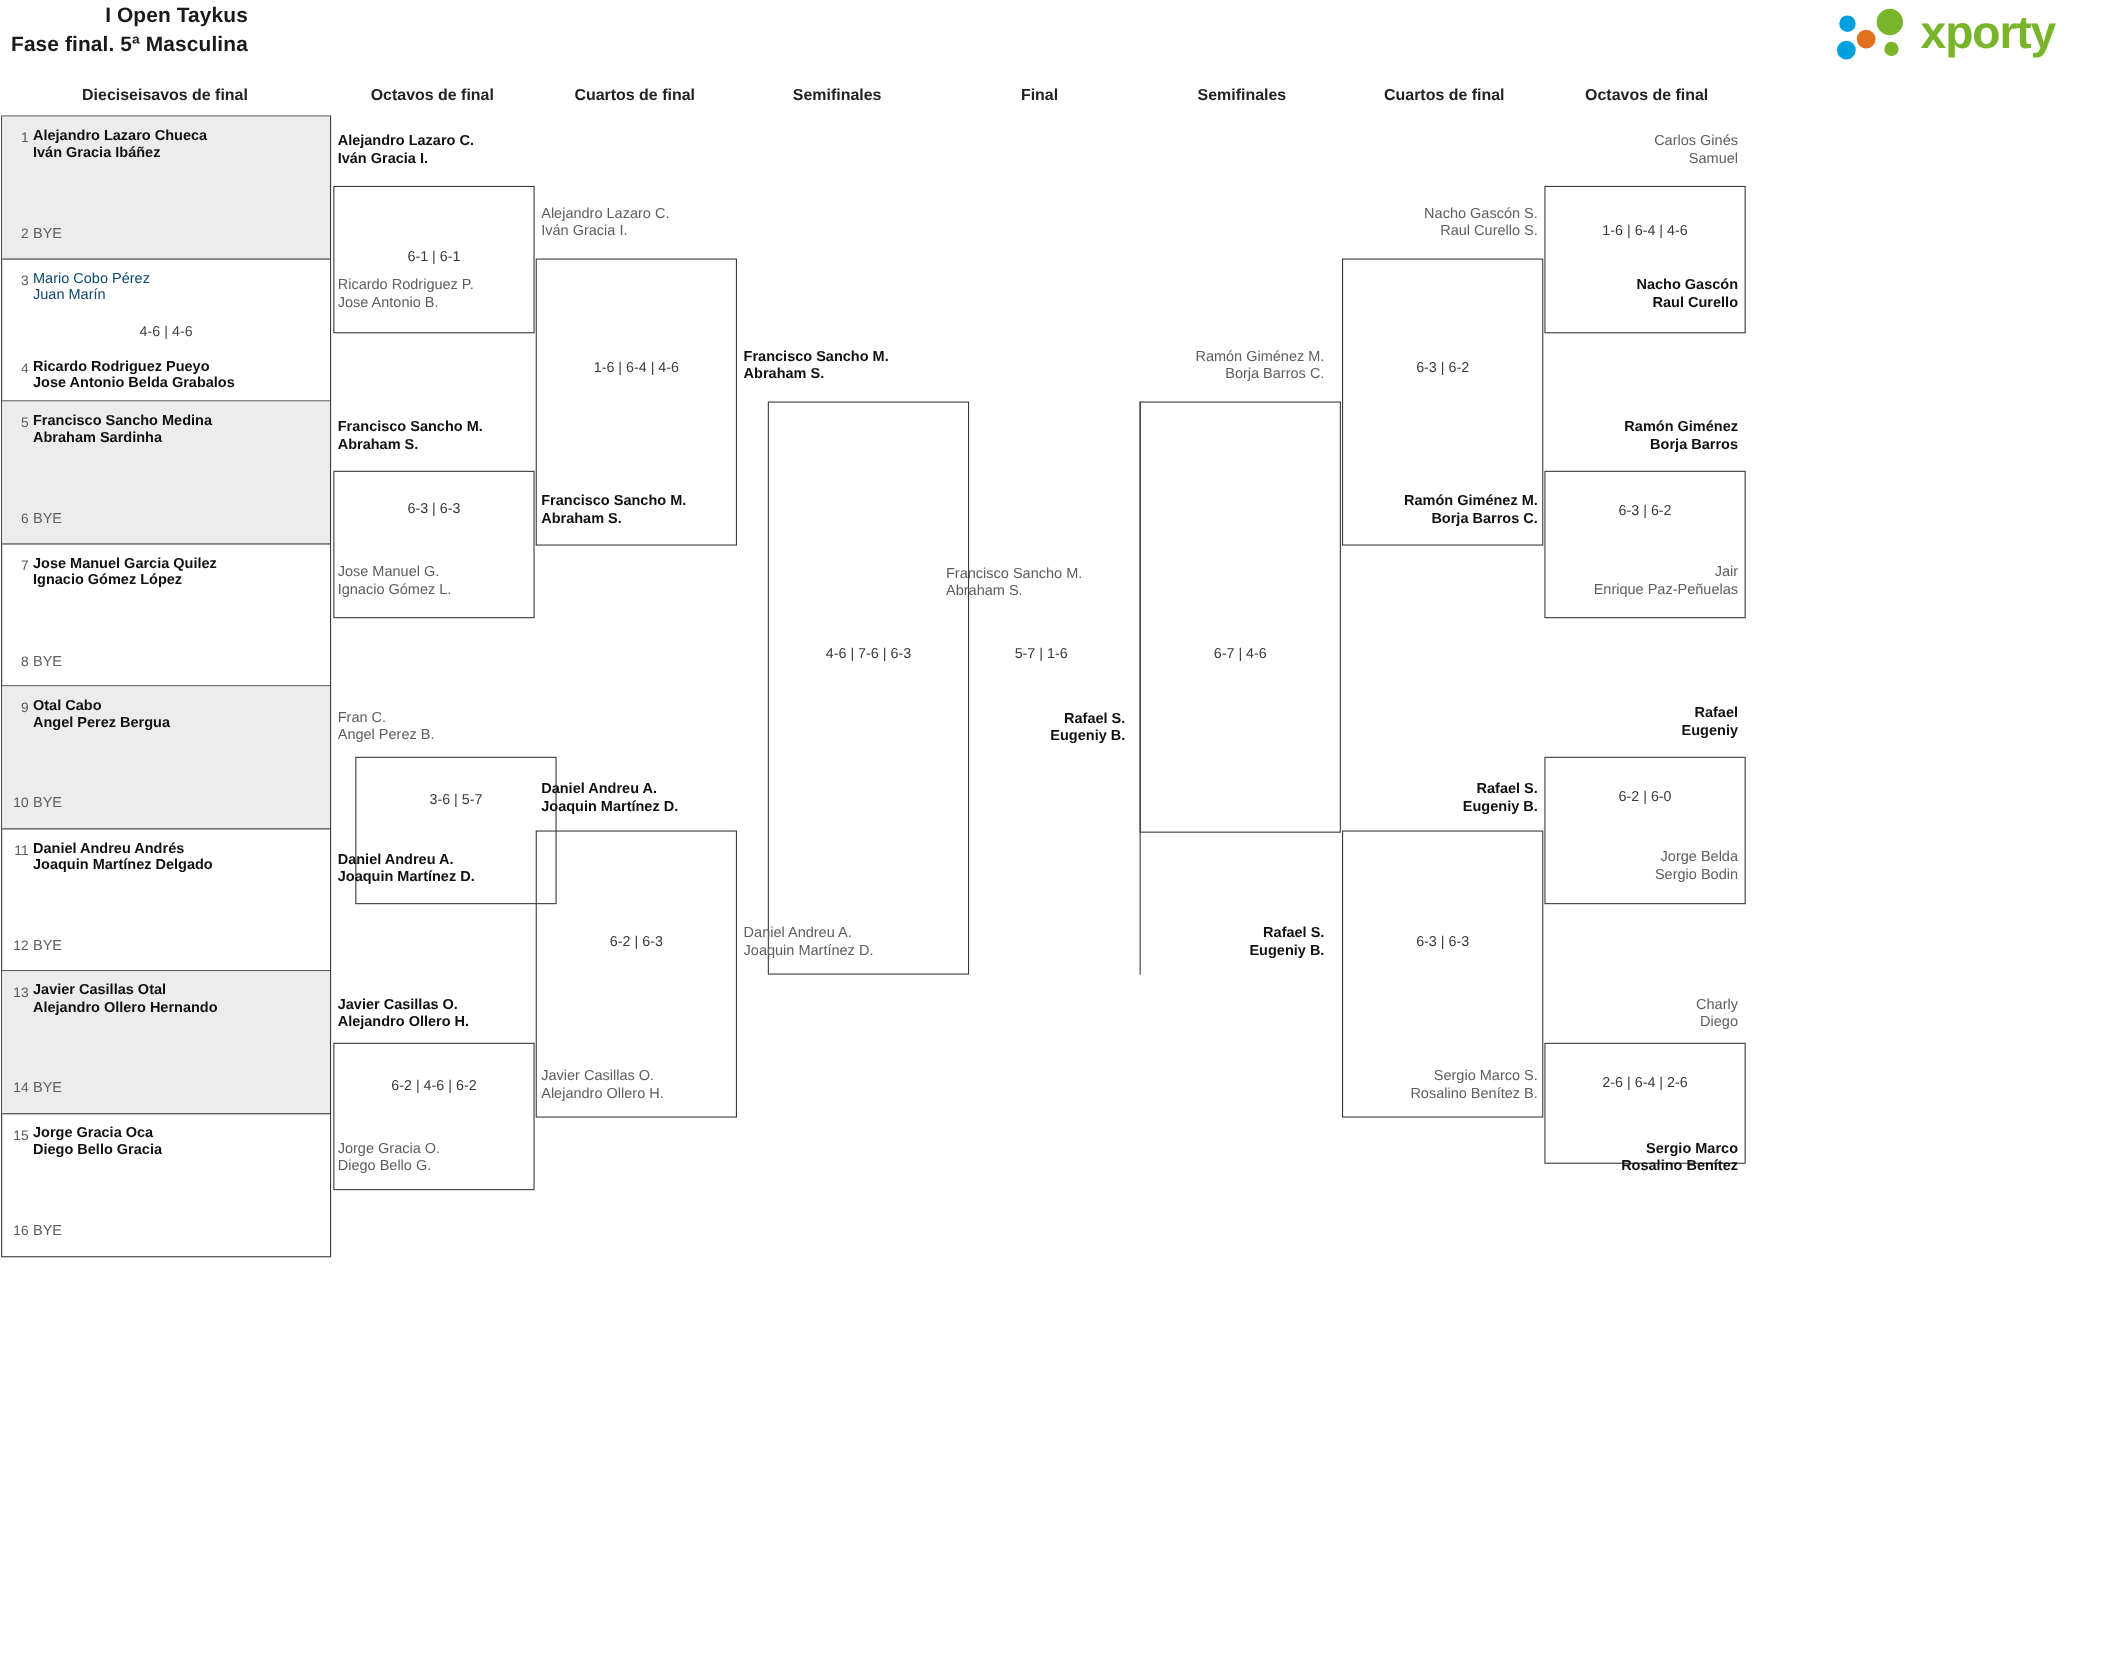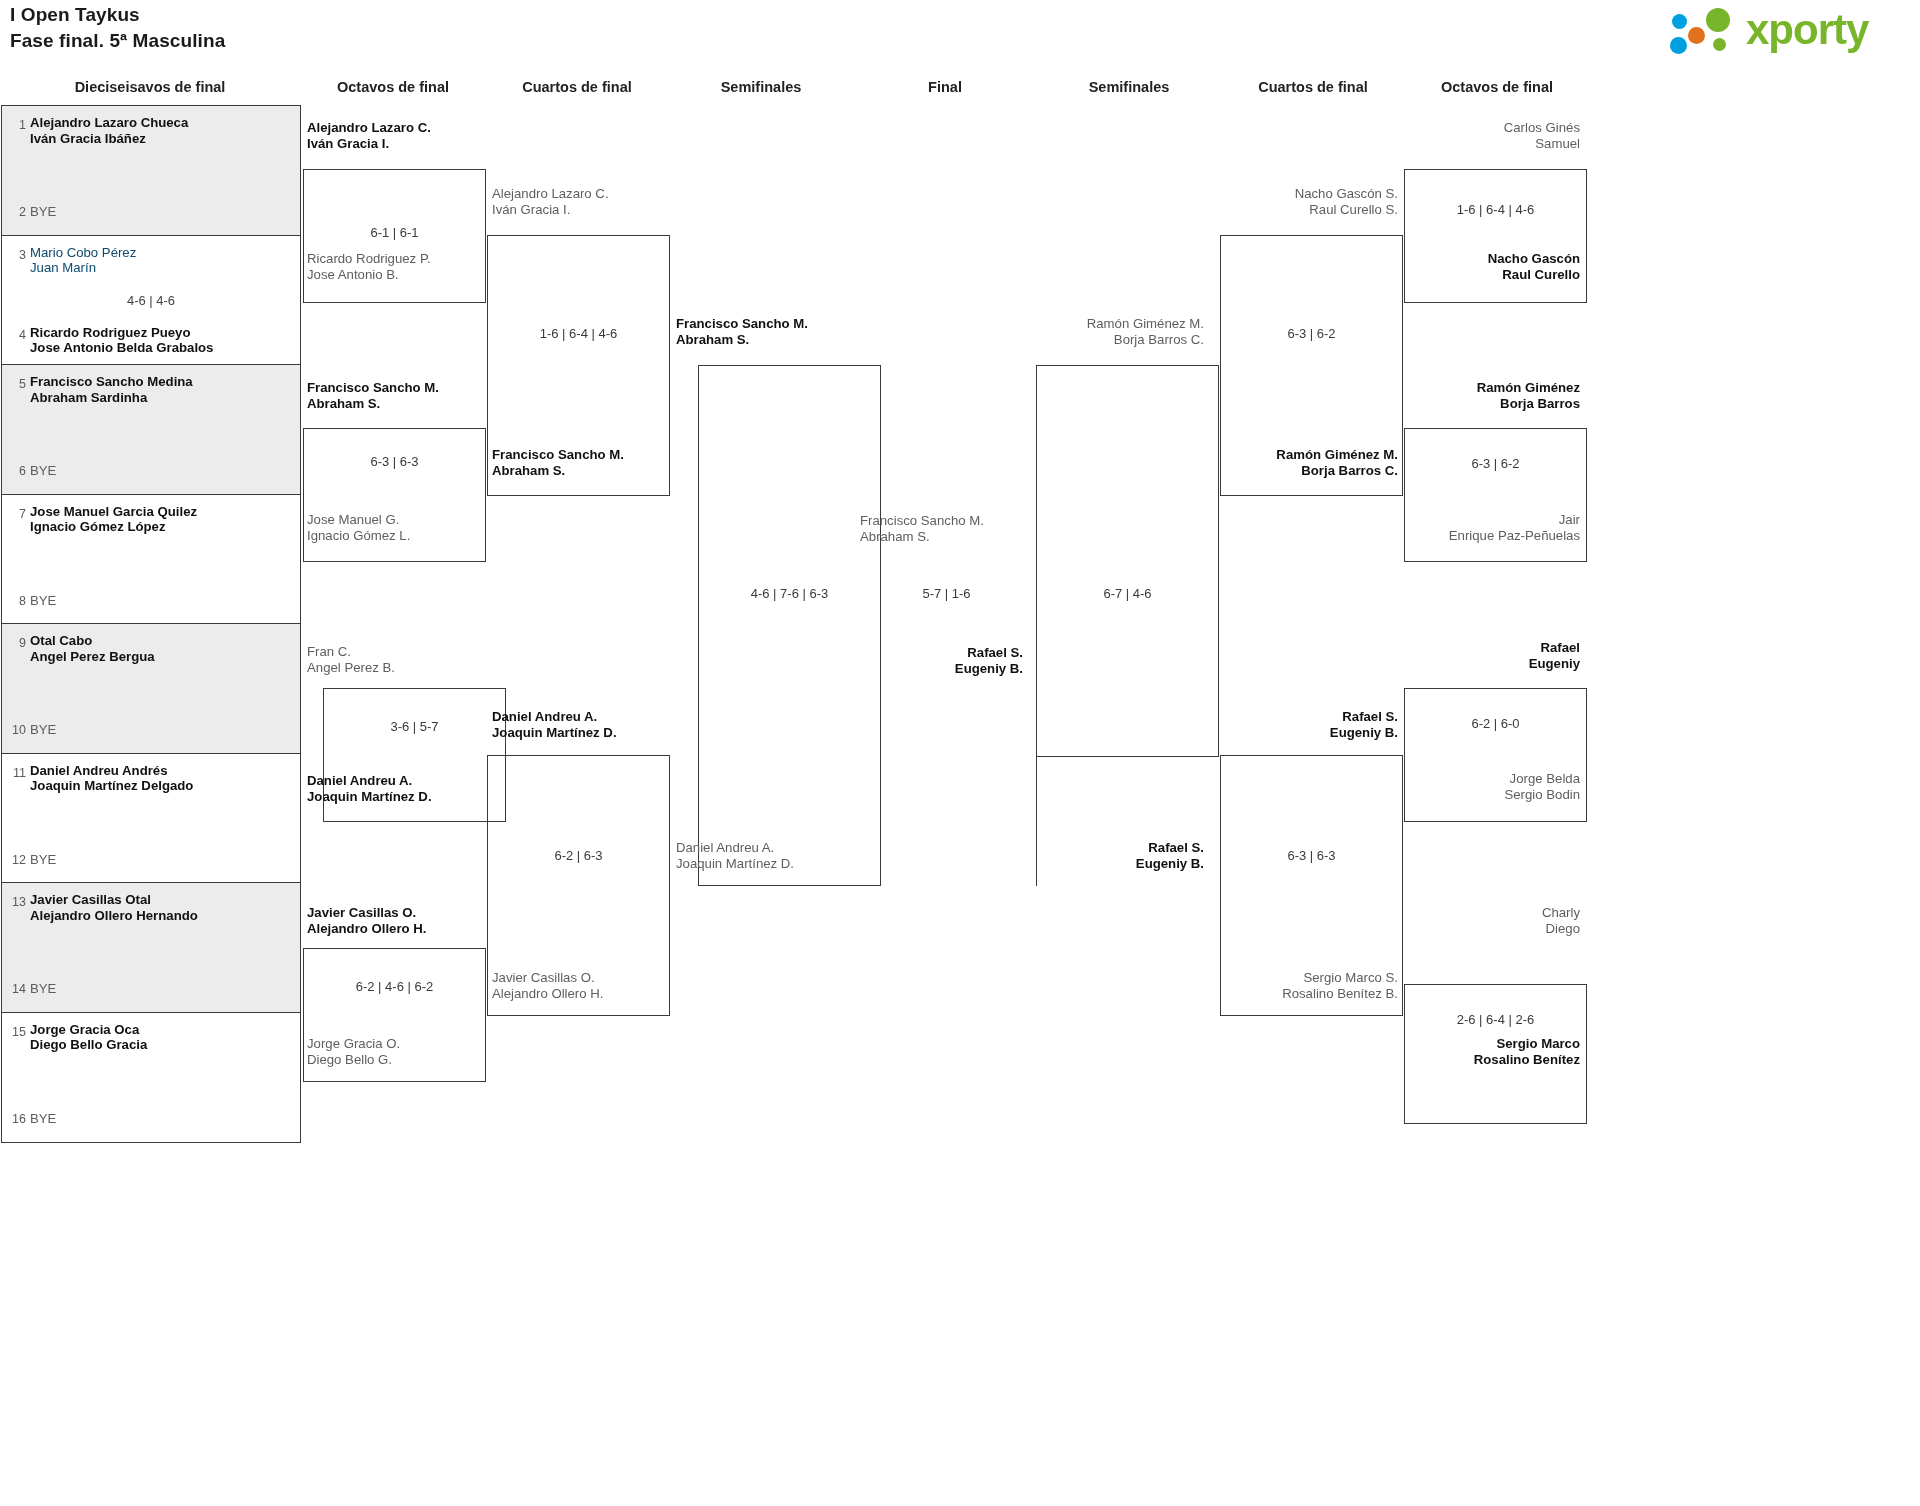--- a/index.html
+++ b/index.html
@@ -2,21 +2,21 @@
 <html><head>
 <meta charset="utf-8">
 <style>
   html,body{margin:0;padding:0;}
   body{
     width:1920px;height:1506px;position:relative;background:#ffffff;
     font-family:"Liberation Sans","DejaVu Sans",sans-serif;
     color:#1a1a1a;overflow:hidden;
   }
   .title{position:absolute;left:10px;top:2px;font-size:19px;font-weight:700;line-height:26px;letter-spacing:.1px;}
-  .title div{white-space:nowrap;}
+  .title div{white-space:nowrap;text-align:right;}
 
   
   .logo{position:absolute;right:6px;top:4px;width:250px;height:52px;}
   .logo .word{position:absolute;left:82px;top:2px;font-size:42px;font-weight:700;color:#79b52b;letter-spacing:-1px;line-height:48px;}
   .dot{position:absolute;border-radius:50%;}
 
   .hdr{position:absolute;top:79px;font-size:14.5px;font-weight:700;color:#222;text-align:center;white-space:nowrap;}
 
   
   .r1{position:absolute;left:1px;top:105px;width:300px;border:1px solid #3a3a3a;box-sizing:border-box;}
@@ -250,19 +250,19 @@
   <span>Jair</span><br><span>Enrique Paz-Peñuelas</span></span>
 
 <div class="mbox" style="left:1404px;top:688px;width:183px;height:134px;">
   <span class="score" style="top:27px;">6-2 | 6-0</span>
 </div>
 <span class="team win R" style="left:1404px;top:640px;width:176px;">
   <span>Rafael</span><br><span>Eugeniy</span></span>
 <span class="team lose R" style="left:1404px;top:771px;width:176px;">
   <span>Jorge Belda</span><br><span>Sergio Bodin</span></span>
 
-<div class="mbox" style="left:1404px;top:984px;width:183px;height:140px;">
+<div class="mbox" style="left:1404px;top:948px;width:183px;height:110px;">
   <span class="score" style="top:27px;">2-6 | 6-4 | 2-6</span>
 </div>
 <span class="team lose R" style="left:1404px;top:905px;width:176px;">
   <span>Charly</span><br><span>Diego</span></span>
 <span class="team win R" style="left:1404px;top:1036px;width:176px;">
   <span>Sergio Marco</span><br><span>Rosalino Benítez</span></span>
 
 </body></html>

